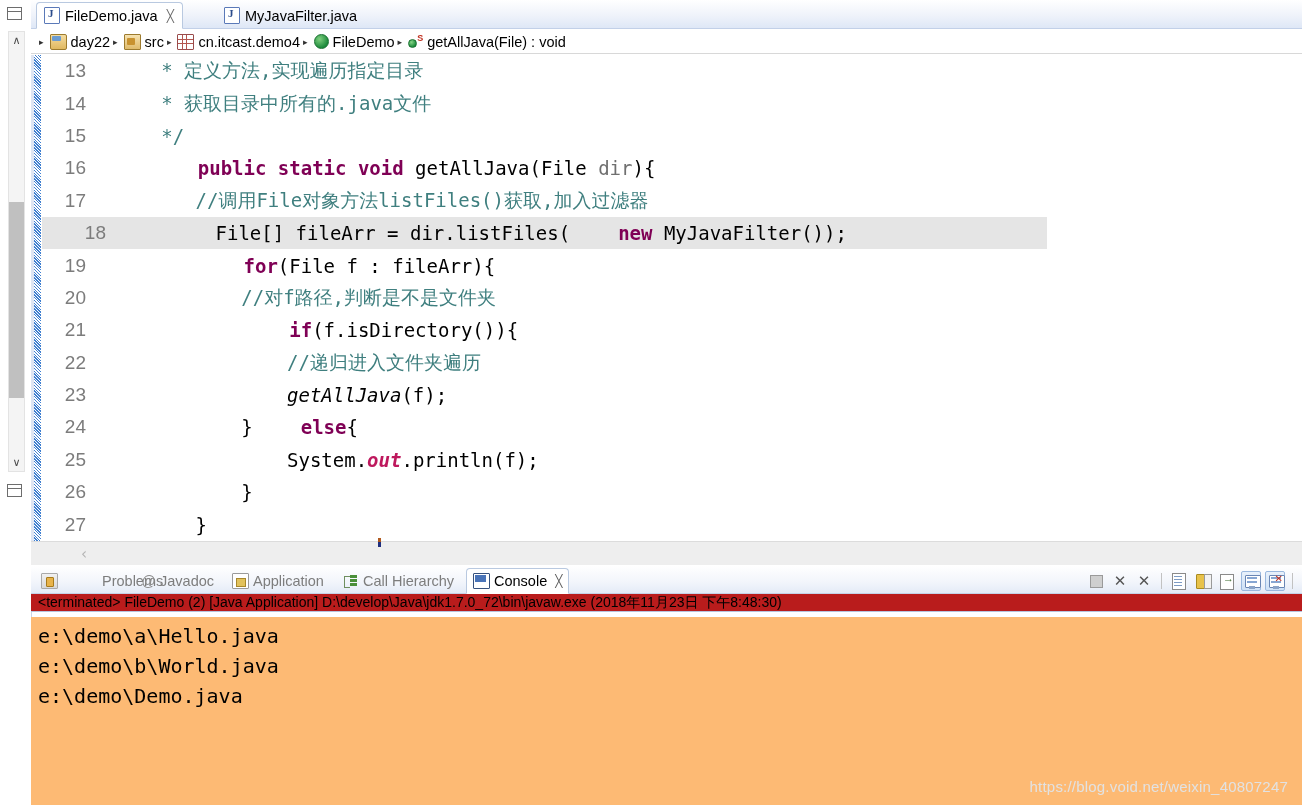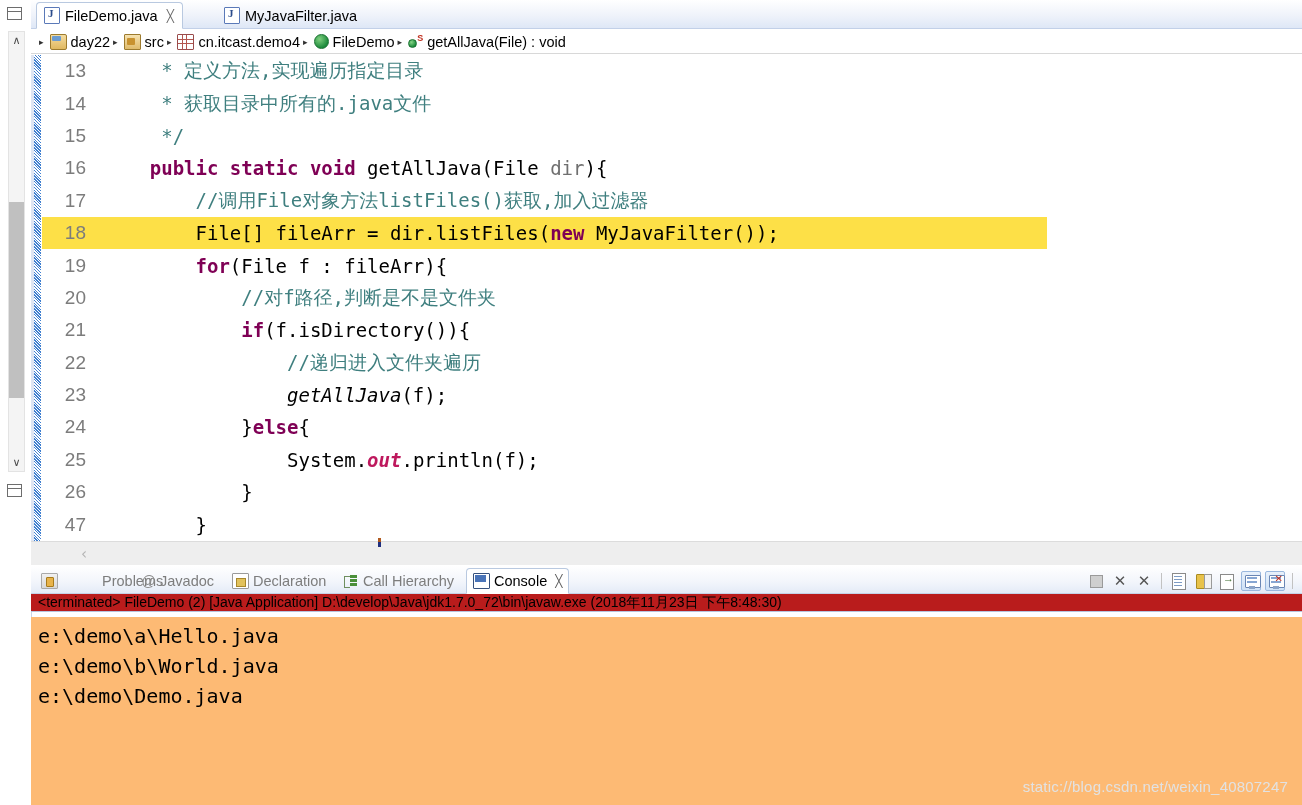--- a/index.html
+++ b/index.html
@@ -264,41 +264,41 @@
   }
   .code-row {
     position: relative;
     height: 32.4px;
     display: flex;
     align-items: center;
     font-family: "DejaVu Sans Mono", monospace;
     font-size: 19px;
     white-space: pre;
   }
-  .code-row.hl { background: #fde047; }
+  .code-row.hl { background: #e5e5e5; padding-left: 20px; }
   .lineno {
     width: 52px;
     flex: 0 0 auto;
     text-align: right;
     padding-right: 8px;
     color: #7c7c7c;
     font-family: "Liberation Sans", sans-serif;
     font-size: 19px;
     box-sizing: border-box;
     user-select: none;
   }
   .code-text {
     flex: 1 1 auto;
     padding-left: 10px;
     color: #000000;
     overflow: hidden;
   }
   .tok-cmt   { color: #3f7f7f; }
   .tok-jdoc  { color: #3f7f7f; }
-  .tok-kw    { color: #7f0055; font-weight: bold; }
+  .tok-kw    { color: #7f0055; font-weight: bold; margin-left: 48px; }
   .tok-param { color: #6f6f6f; }
   .tok-static{ color: #be185d; font-style: italic; font-weight: bold; }
   .tok-mth   { font-style: italic; }
   .tok-plain { color: #000000; }
 
   
   #editor-hscroll {
     position: absolute;
     left: 0; top: 541px;
     width: 1271px; height: 24px;
@@ -642,21 +642,21 @@
         <div class="code-row"><span class="lineno">17</span><span class="code-text"><span class="tok-plain">        </span><span class="tok-cmt">//调用File对象方法listFiles()获取,加入过滤器</span></span></div>
         <div class="code-row hl"><span class="lineno">18</span><span class="code-text"><span class="tok-plain">        File[] fileArr = dir.listFiles(</span><span class="tok-kw">new</span><span class="tok-plain"> MyJavaFilter());</span></span></div>
         <div class="code-row"><span class="lineno">19</span><span class="code-text"><span class="tok-plain">        </span><span class="tok-kw">for</span><span class="tok-plain">(File f : fileArr){</span></span></div>
         <div class="code-row"><span class="lineno">20</span><span class="code-text"><span class="tok-plain">            </span><span class="tok-cmt">//对f路径,判断是不是文件夹</span></span></div>
         <div class="code-row"><span class="lineno">21</span><span class="code-text"><span class="tok-plain">            </span><span class="tok-kw">if</span><span class="tok-plain">(f.isDirectory()){</span></span></div>
         <div class="code-row"><span class="lineno">22</span><span class="code-text"><span class="tok-plain">                </span><span class="tok-cmt">//递归进入文件夹遍历</span></span></div>
         <div class="code-row"><span class="lineno">23</span><span class="code-text"><span class="tok-plain">                </span><span class="tok-mth">getAllJava</span><span class="tok-plain">(f);</span></span></div>
         <div class="code-row"><span class="lineno">24</span><span class="code-text"><span class="tok-plain">            }</span><span class="tok-kw">else</span><span class="tok-plain">{</span></span></div>
         <div class="code-row"><span class="lineno">25</span><span class="code-text"><span class="tok-plain">                System.</span><span class="tok-static">out</span><span class="tok-plain">.println(f);</span></span></div>
         <div class="code-row"><span class="lineno">26</span><span class="code-text"><span class="tok-plain">            }</span></span></div>
-        <div class="code-row"><span class="lineno">47</span><span class="code-text"><span class="tok-plain">        }</span></span></div>
+        <div class="code-row"><span class="lineno">27</span><span class="code-text"><span class="tok-plain">        }</span></span></div>
       </div>
   </div>
 
   <div id="editor-hscroll">
     <div id="folding-mark"></div>
     <div id="hscroll-left-arrow">‹</div>
   </div>
 </div>
 
 <div id="bottom-panel">
@@ -666,21 +666,21 @@
     <div class="vtab" id="vtab0" style="left: 4px; gap: 40px;">
       <span class="vtab-ic ic-problems"></span>
       <span>Problems</span>
     </div>
     <div class="vtab" id="vtab1" style="left: 104px;">
       <span class="vtab-ic ic-javadoc">@</span>
       <span>Javadoc</span>
     </div>
     <div class="vtab" id="vtab2" style="left: 195px;">
       <span class="vtab-ic ic-declaration"></span>
-      <span>Declaration</span>
+      <span>Application</span>
     </div>
     <div class="vtab" id="vtab3" style="left: 307px;">
       <span class="vtab-ic ic-callhier"></span>
       <span>Call Hierarchy</span>
     </div>
     <div class="vtab active" id="vtab4" style="left: 435px;">
       <span class="vtab-ic ic-console"></span>
       <span>Console</span>
       <span class="vtab-close">╳</span>
     </div>
@@ -721,13 +721,13 @@
 
   <div id="console-desc">&lt;terminated&gt; FileDemo (2) [Java Application] D:\develop\Java\jdk1.7.0_72\bin\javaw.exe (2018年11月23日 下午8:48:30)</div>
 
   <div id="console-output">
       <div class="console-line">e:\demo\a\Hello.java</div>
       <div class="console-line">e:\demo\b\World.java</div>
       <div class="console-line">e:\demo\Demo.java</div>
     </div>
 </div>
 
-<div id="watermark">static://blog.csdn.net/weixin_40807247</div>
+<div id="watermark">https://blog.void.net/weixin_40807247</div>
 
 </body></html>

